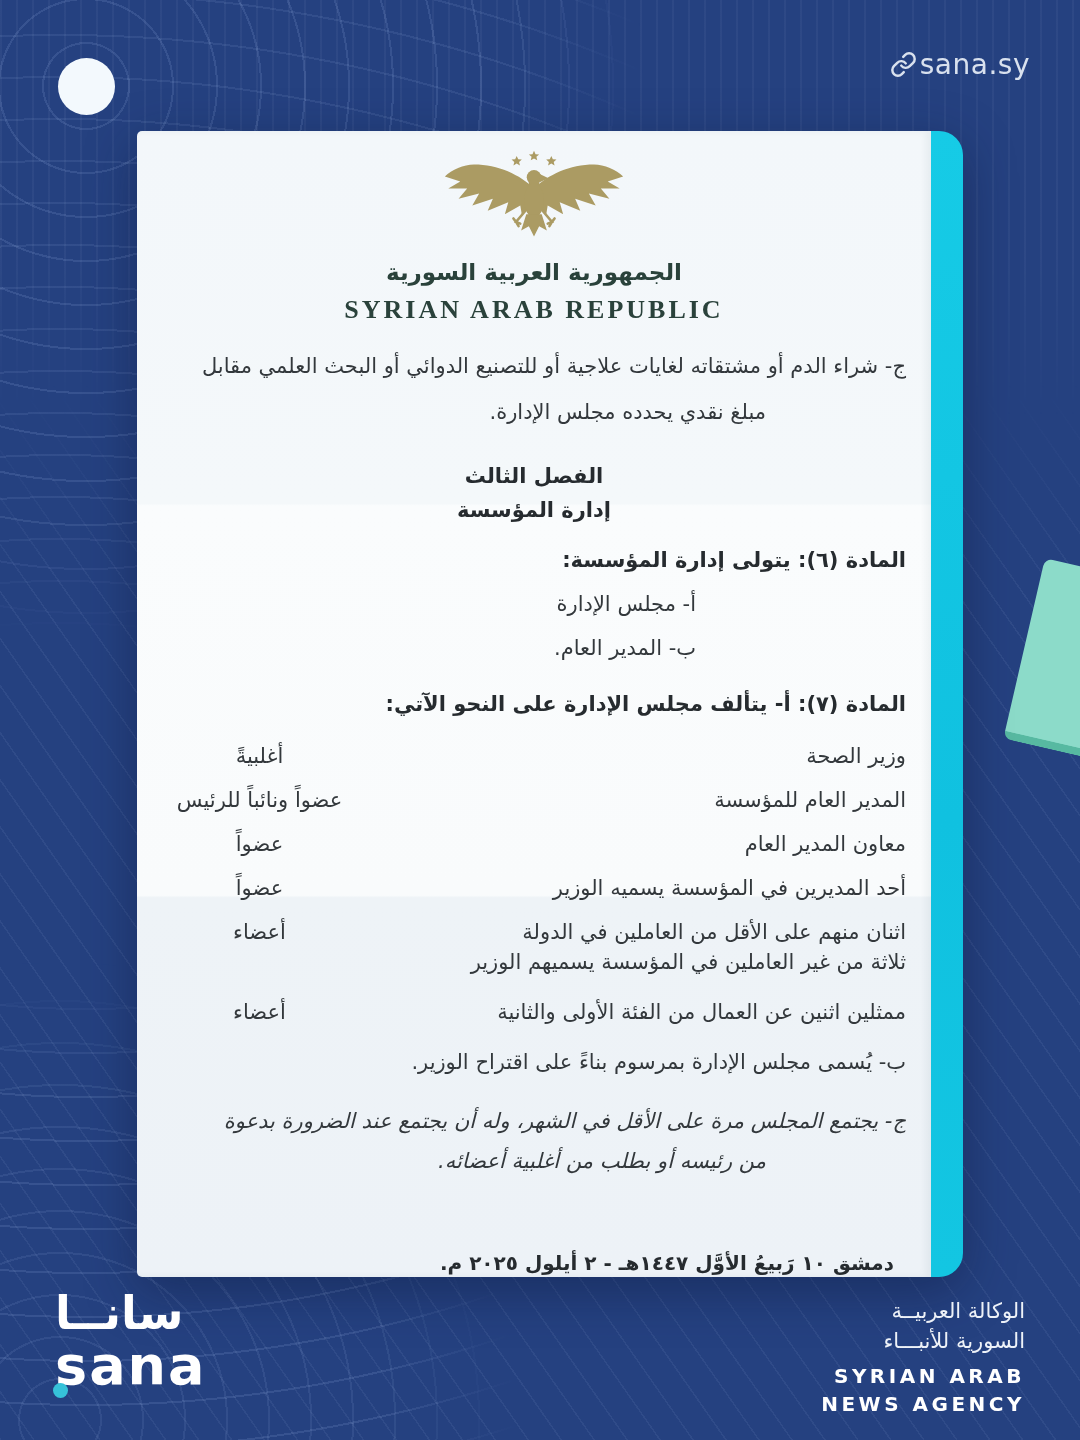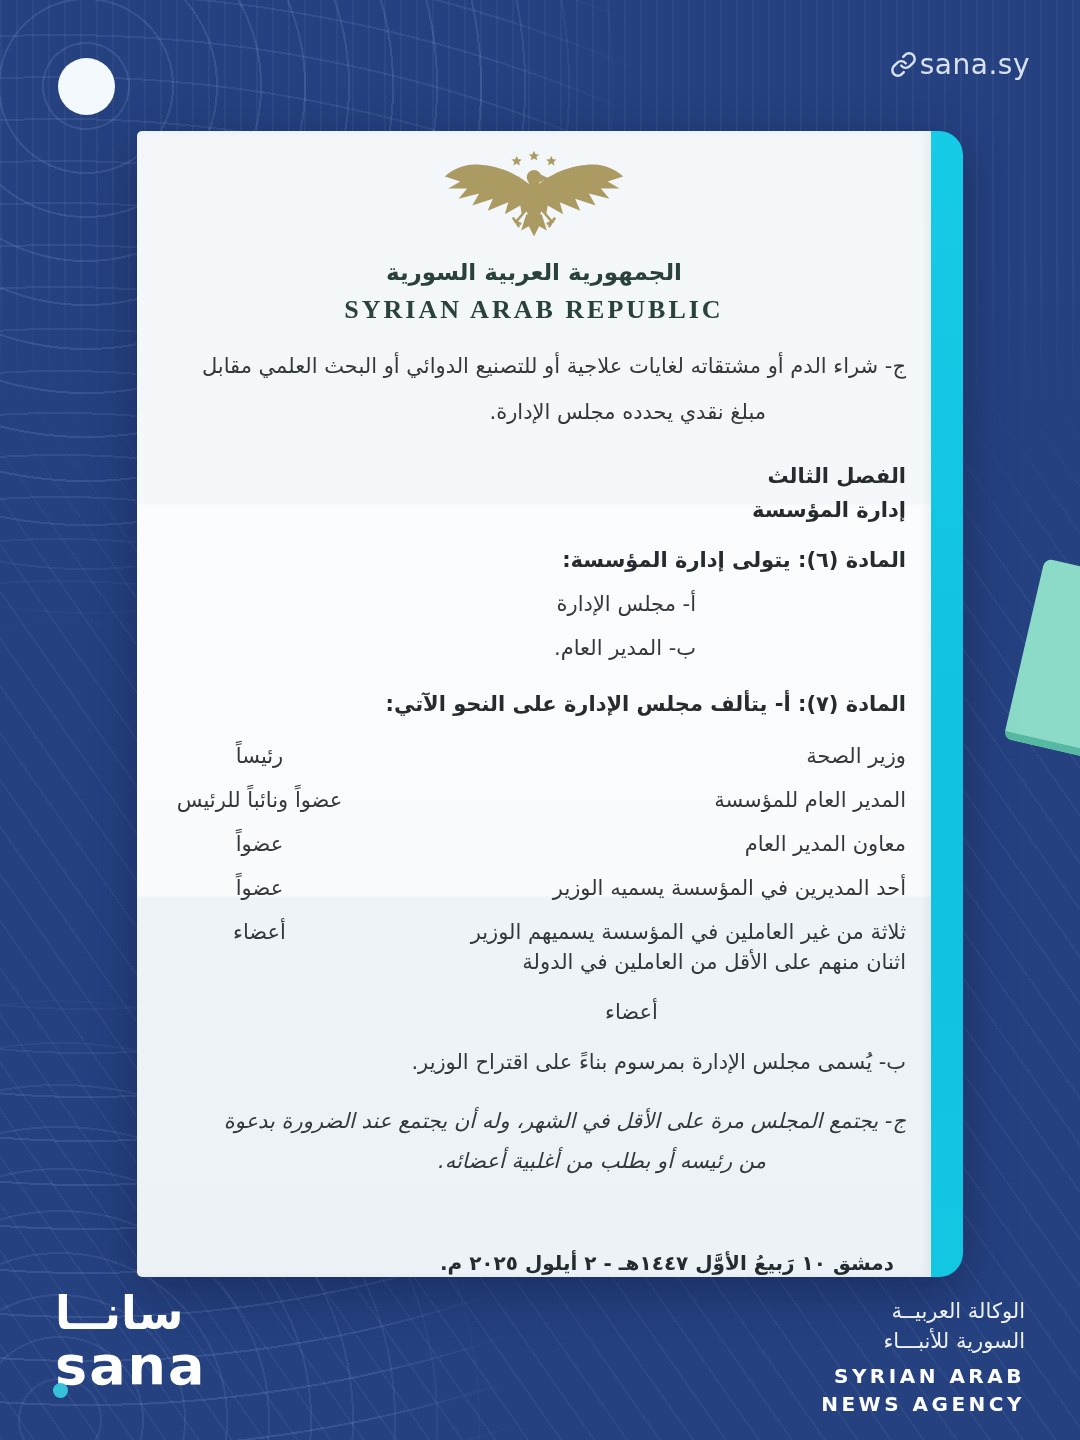--- a/index.html
+++ b/index.html
@@ -103,21 +103,21 @@
     line-height:34px;
   }
 
   
   .t   { font-size:21px; line-height:30px; }
   .intro { margin-top:16px; }
   .intro .l1 { text-align:right; line-height:46px; }
   .intro .l2 { text-align:right; padding-left:0; padding-right:140px; line-height:46px; }
 
   .chapter { margin-top:24px; text-align:center; font-weight:700; color:#262b2f; }
-  .chapter div { line-height:34px;text-align:right; }
+  .chapter div { line-height:34px; }
 
   .art-heading { margin-top:18px; font-weight:700; color:#262b2f; }
   .art6-item { margin-top:14px; padding-right:210px; }
 
   .art7-heading { margin-top:26px; }
 
   .members { margin-top:22px; }
   .member-row {
     display:grid; grid-template-columns:1fr 195px;
     align-items:start;
@@ -218,42 +218,43 @@
 
     <div class="art-heading t">المادة (٦): يتولى إدارة المؤسسة:</div>
     <div class="art6-item t">أ- مجلس الإدارة</div>
     <div class="art6-item t">ب- المدير العام.</div>
 
     <div class="art-heading art7-heading t">المادة (٧): أ- يتألف مجلس الإدارة على النحو الآتي:</div>
 
     <div class="members">
       <div class="member-row t">
         <div class="member-pos">وزير الصحة</div>
-        <div class="member-role">رئيساً</div>
+        <div class="member-role">أغلبيةً</div>
       </div>
       <div class="member-row t">
         <div class="member-pos">المدير العام للمؤسسة</div>
         <div class="member-role">عضواً ونائباً للرئيس</div>
       </div>
       <div class="member-row t">
         <div class="member-pos">معاون المدير العام</div>
         <div class="member-role">عضواً</div>
       </div>
       <div class="member-row t">
         <div class="member-pos">أحد المديرين في المؤسسة يسميه الوزير</div>
         <div class="member-role">عضواً</div>
       </div>
       <div class="member-row t">
         <div class="member-pos">
+          <div>اثنان منهم على الأقل من العاملين في الدولة</div>
           <div>ثلاثة من غير العاملين في المؤسسة يسميهم الوزير</div>
-          <div>اثنان منهم على الأقل من العاملين في الدولة</div>
         </div>
         <div class="member-role">أعضاء</div>
       </div>
       <div class="member-row t" style="margin-top:20px">
+        <div class="member-pos">ممثلين اثنين عن العمال من الفئة الأولى والثانية</div>
         <div class="member-role">أعضاء</div>
       </div>
     </div>
 
     <div class="item-b t">ب- يُسمى مجلس الإدارة بمرسوم بناءً على اقتراح الوزير.</div>
     <div class="item-c t">
       <div class="l1">ج- يجتمع المجلس مرة على الأقل في الشهر، وله أن يجتمع عند الضرورة بدعوة</div>
       <div class="l2">من رئيسه أو بطلب من أغلبية أعضائه.</div>
     </div>
 

